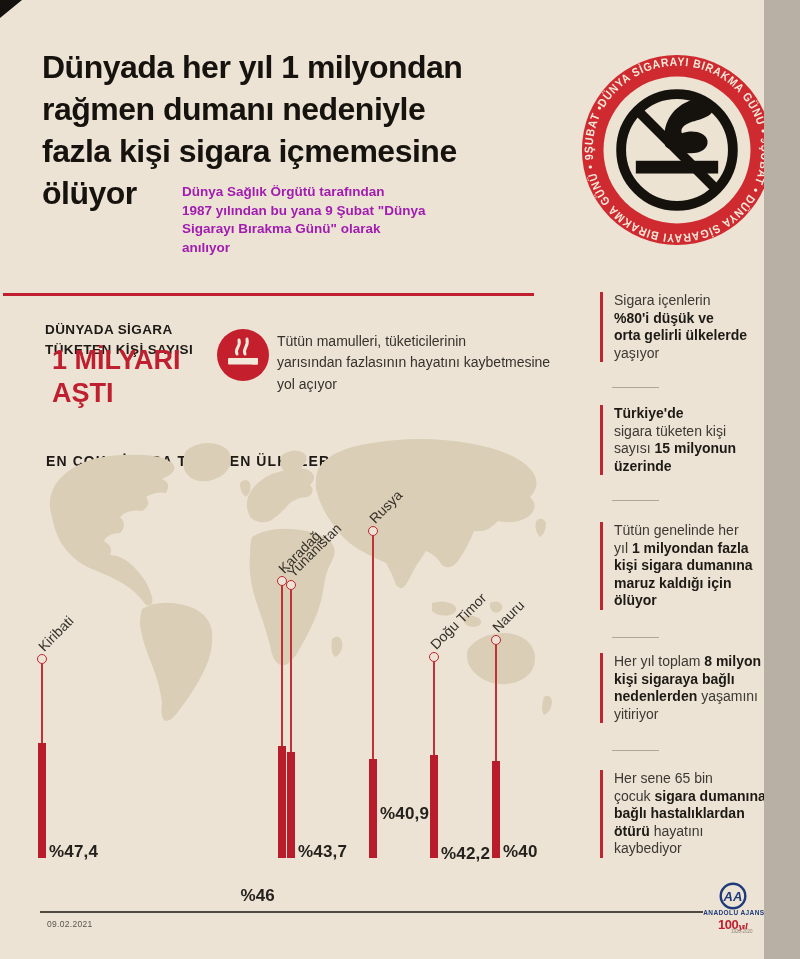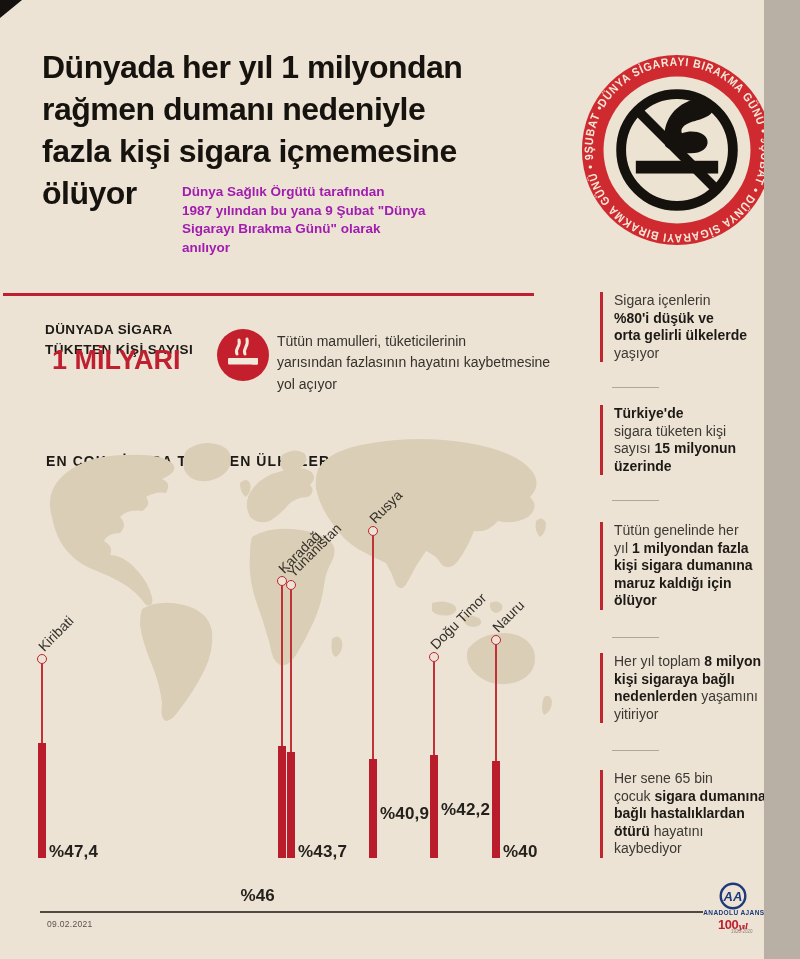--- a/index.html
+++ b/index.html
@@ -96,20 +96,21 @@
     </text>
   </svg>
 
   <div class="red-rule"></div>
   <div class="stat-label">
       <div>DÜNYADA SİGARA</div>
       <div>TÜKETEN KİŞİ SAYISI</div>
     </div>
   <div class="stat-big">
       <div>1 MİLYARI</div>
+      <div>AŞTI</div>
     </div>
   <svg class="cig-icon" viewBox="0 0 52 52">
     <circle cx="26" cy="26" r="26" fill="#c41f2d"></circle>
     <rect x="11" y="29" width="30" height="6.5" rx="1" fill="#f2e9da"></rect>
     <rect x="34.5" y="29" width="6.5" height="6.5" rx="1" fill="#f2e9da"></rect>
     <path d="M20 25 C17 20 24 18 22 11" fill="none" stroke="#f2e9da" stroke-width="3" stroke-linecap="round"></path>
     <path d="M28 25 C25 20 32 18 30 10" fill="none" stroke="#f2e9da" stroke-width="3" stroke-linecap="round"></path>
   </svg>
   <div class="stat-fact">
       <div>Tütün mamulleri, tüketicilerinin</div>
@@ -168,21 +169,21 @@
       <div class="pct" style="top: 842px; left: 298px;">%43,7</div>
       <div class="pin-label" style="left: 378px; top: 509px;">Rusya</div>
       <div class="pin-circle" style="left: 368px; top: 526px;"></div>
       <div class="pin-line" style="left: 372px; top: 536px; height: 222.613px;"></div>
       <div class="bar" style="left: 369px; top: 758.613px; height: 99.387px;"></div>
       <div class="pct" style="top: 804px; left: 380px;">%40,9</div>
       <div class="pin-label" style="left: 439px; top: 635px;">Doğu Timor</div>
       <div class="pin-circle" style="left: 429px; top: 652px;"></div>
       <div class="pin-line" style="left: 433px; top: 662px; height: 93.454px;"></div>
       <div class="bar" style="left: 430px; top: 755.454px; height: 102.546px;"></div>
-      <div class="pct" style="top: 800px; left: 441px;">%42,2</div>
+      <div class="pct" style="top: 844px; left: 441px;">%42,2</div>
       <div class="pin-label" style="left: 501px; top: 618px;">Nauru</div>
       <div class="pin-circle" style="left: 491px; top: 635px;"></div>
       <div class="pin-line" style="left: 495px; top: 645px; height: 115.8px;"></div>
       <div class="bar" style="left: 492px; top: 760.8px; height: 97.2px;"></div>
       <div class="pct" style="top: 842px; left: 503px;">%40</div>
     </div>
 
   <div id="sidebar">
       <div class="side-item" style="top: 292px;">
         <div class="side-line"><span>Sigara içenlerin</span></div>

